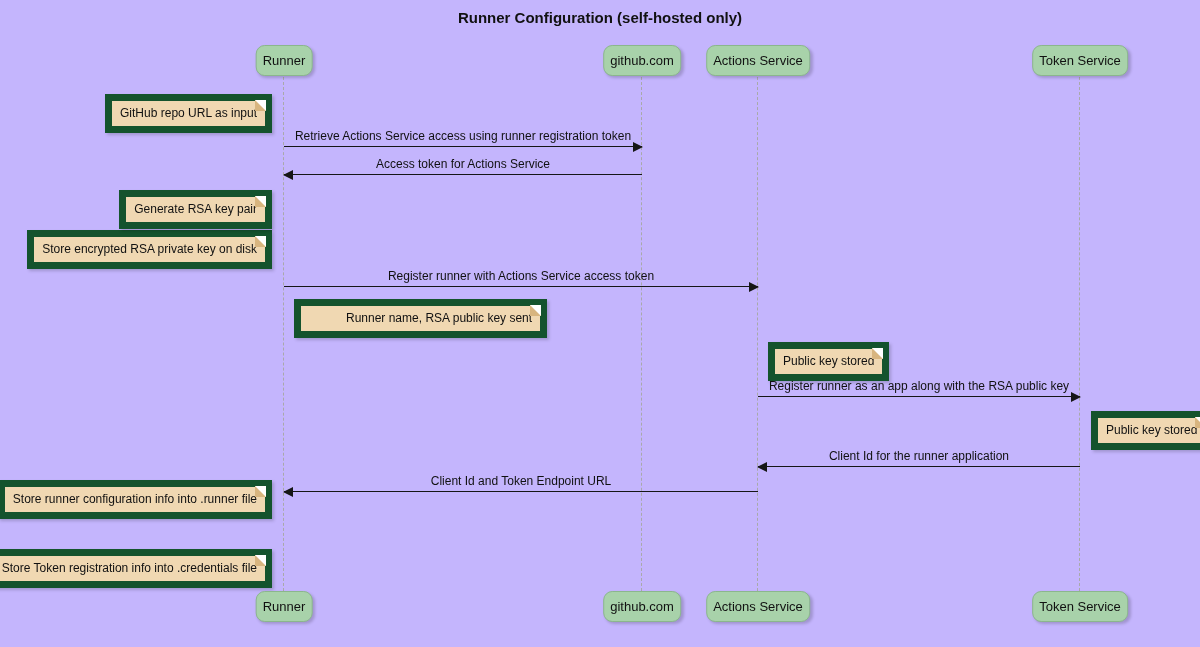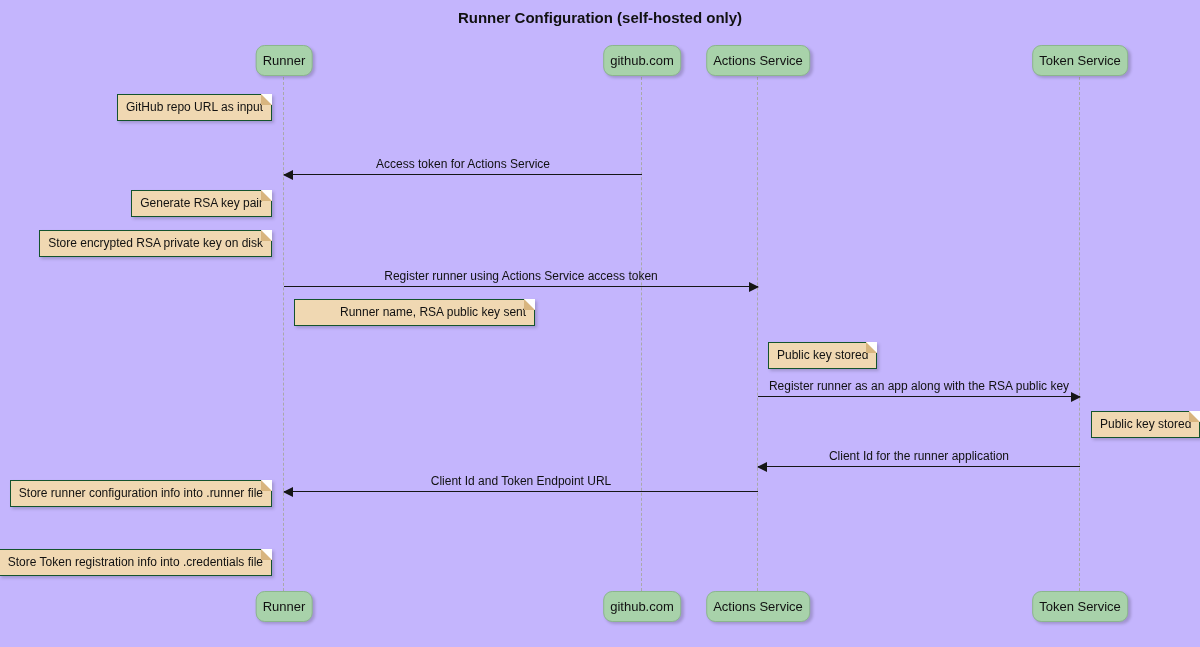--- a/index.html
+++ b/index.html
@@ -15,21 +15,21 @@
     position:absolute;top:77px;height:514px;width:0;
     border-left:1px dashed #a9a9a9;
   }
   .participant{
     position:absolute;transform:translateX(-50%);
     background:#a8d2aa;border:1px solid #8bb68d;border-radius:9px;
     padding:7px 6px;font-size:13px;white-space:nowrap;
     box-shadow:2px 2px 3px rgba(0,0,0,0.18);
   }
   .note{
-    position:absolute;background:#f0d8b2;border:1px solid #14532d;
+    position:absolute;background:#f0d8b2;border:7px solid #14532d;
     padding:5px 8px;font-size:12px;line-height:15px;white-space:nowrap;
     box-shadow:2px 2px 3px rgba(0,0,0,0.18);
   }
   .note::before{
     content:"";position:absolute;top:-1px;right:-1px;
     border-style:solid;border-width:0 11px 11px 0;
     border-color:#ffffff #ffffff #d8b57f #d8b57f;
   }
   .msg{position:absolute;height:18px;}
   .msg-label{
@@ -56,33 +56,38 @@
   <div class="lifeline" style="left:757px;"></div>
   <div class="lifeline" style="left:1079px;"></div>
 
   <div class="participant" style="left:284px;top:45px;">Runner</div>
   <div class="participant" style="left:642px;top:45px;">github.com</div>
   <div class="participant" style="left:758px;top:45px;">Actions Service</div>
   <div class="participant" style="left:1080px;top:45px;">Token Service</div>
 
   <div class="note" style="right:928px;top:94px;">GitHub repo URL as input</div>
 
+  <div class="msg" style="left:284px;top:129px;width:358px;">
+    <div class="msg-label">Retrieve Actions Service access using runner registration token</div>
+    <div class="msg-line"></div>
+    <div class="msg-head head-right"></div>
+  </div>
 
   <div class="msg" style="left:284px;top:157px;width:358px;">
     <div class="msg-label">Access token for Actions Service</div>
     <div class="msg-line"></div>
     <div class="msg-head head-left"></div>
   </div>
 
   <div class="note" style="right:928px;top:230px;">Store encrypted RSA private key on disk</div>
 
   <div class="note" style="right:928px;top:190px;">Generate RSA key pair</div>
 
   <div class="msg" style="left:284px;top:269px;width:474px;">
-    <div class="msg-label">Register runner using Actions Service access token</div>
+    <div class="msg-label">Register runner with Actions Service access token</div>
     <div class="msg-line"></div>
     <div class="msg-head head-right"></div>
   </div>
 
   <div class="note" style="left:294px;top:299px;padding-left:45px;">Runner name, RSA public key sent</div>
 
   <div class="note" style="left:768px;top:342px;">Public key stored</div>
 
   <div class="msg" style="left:758px;top:379px;width:322px;">
     <div class="msg-label">Register runner as an app along with the RSA public key</div>

